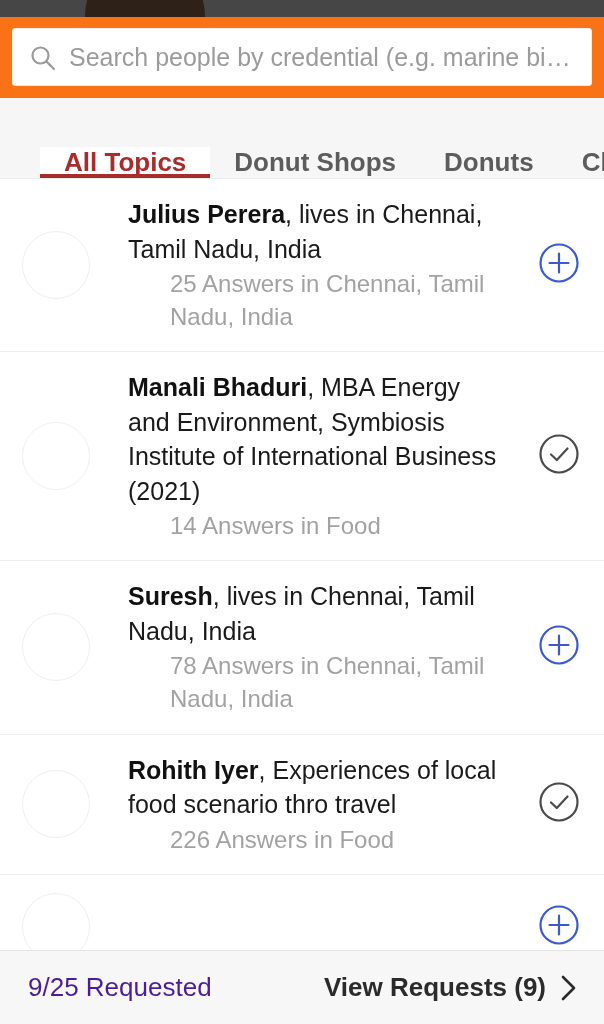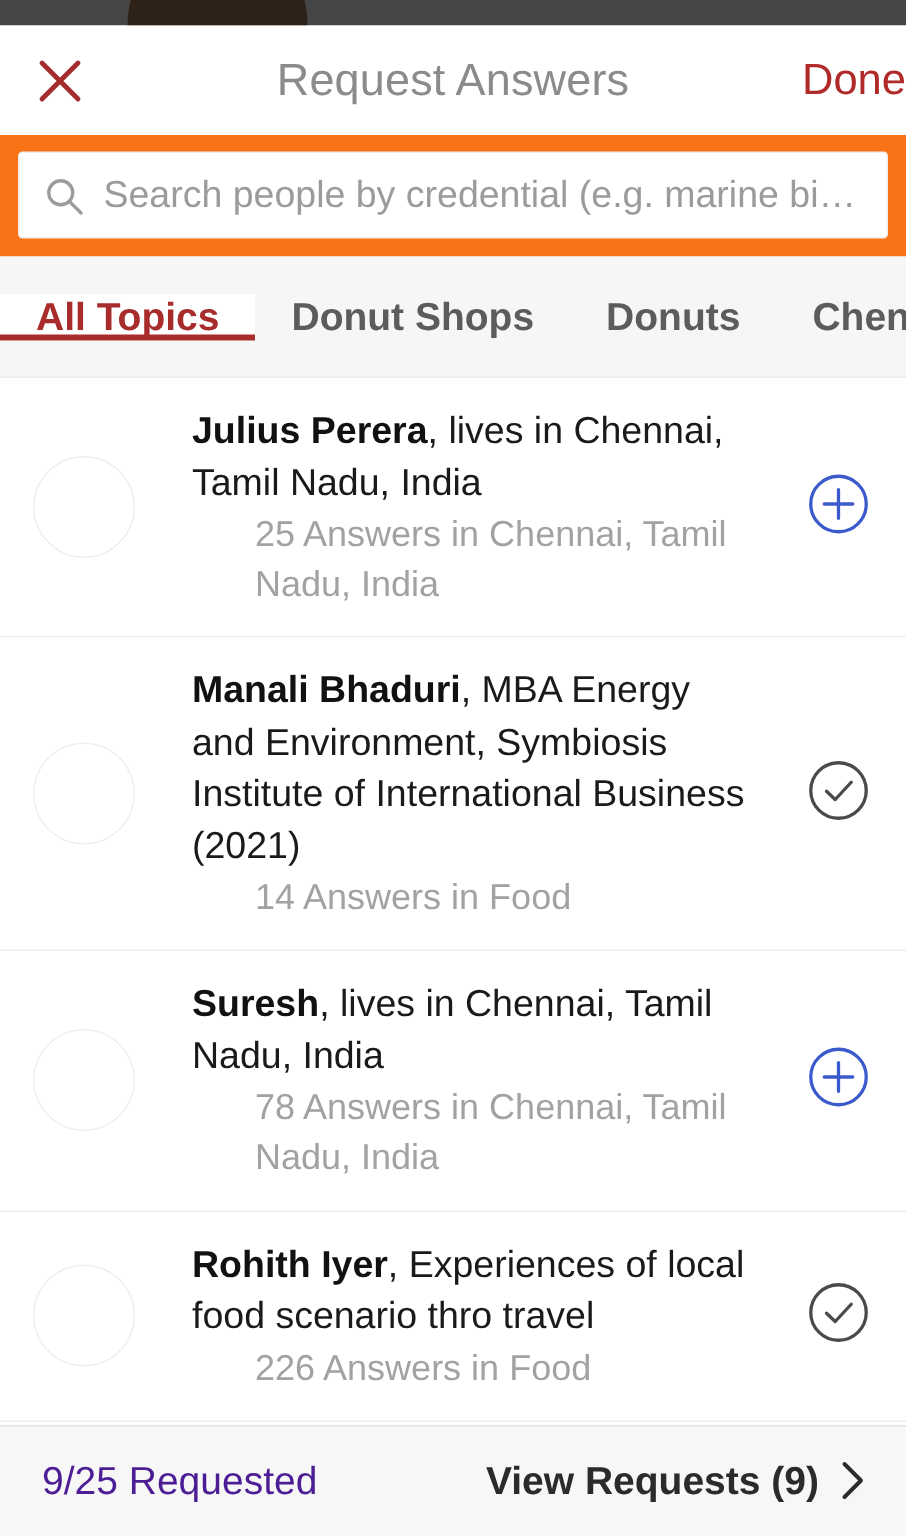--- a/index.html
+++ b/index.html
@@ -127,23 +127,24 @@
   .tabs-wrap {
     flex: 0 0 auto;
     position: relative;
     background: #f6f6f6;
     height: 80px;
     border-bottom: 1px solid #ececec;
     overflow: hidden;
   }
   .tabs {
     display: flex;
-    align-items: center;
+    align-items: flex-end;
     height: 100%;
     white-space: nowrap;
+    margin-left: 40px;
   }
   .tab {
     position: relative;
     display: flex;
     align-items: center;
     justify-content: center;
     padding: 0 24px;
     font-size: 26px;
     font-weight: bold;
     color: #5c5c5c;
@@ -234,52 +235,41 @@
     justify-content: space-between;
     padding: 0 26px 0 28px;
     box-sizing: border-box;
   }
   .requested-count {
     font-size: 26px;
     color: #4c1d95;
   }
   .view-requests {
     display: flex;
-    align-items: flex-start;
+    align-items: flex-end;
     gap: 12px;
     font-size: 26px;
     font-weight: bold;
     color: #2b2b2b;
     cursor: pointer;
   }
   .chevron {
     display: flex;
     align-items: center;
   }
 </style>
 </head>
 <body>
 
 <div id="app">
 
   <div class="peek-strip">
     <div class="peek-avatar"></div>
   </div>
 
-  <div class="header">
-    <div class="close-btn">
-      <span>
-        <svg width="34" height="34" viewBox="0 0 34 34" aria-hidden="true">
-          <path d="M5 5 L29 29 M29 5 L5 29" stroke="#a52c2c" stroke-width="3.2" stroke-linecap="round" fill="none"></path>
-        </svg>
-      </span>
-    </div>
-    <div class="header-title">Request Answers</div>
-    <div class="done-btn">Done</div>
-  </div>
 
   <div class="search-band">
     <div class="search-box">
       <span class="search-icon">
         <svg width="27" height="27" viewBox="0 0 27 27" aria-hidden="true">
           <circle cx="11.5" cy="11.5" r="8" stroke="#9b9b9b" stroke-width="2.2" fill="none"></circle>
           <path d="M17.6 17.6 L25 25" stroke="#9b9b9b" stroke-width="2.2" stroke-linecap="round" fill="none"></path>
         </svg>
       </span>
       <input class="search-input" type="text" placeholder="Search people by credential (e.g. marine bi…" style="">

